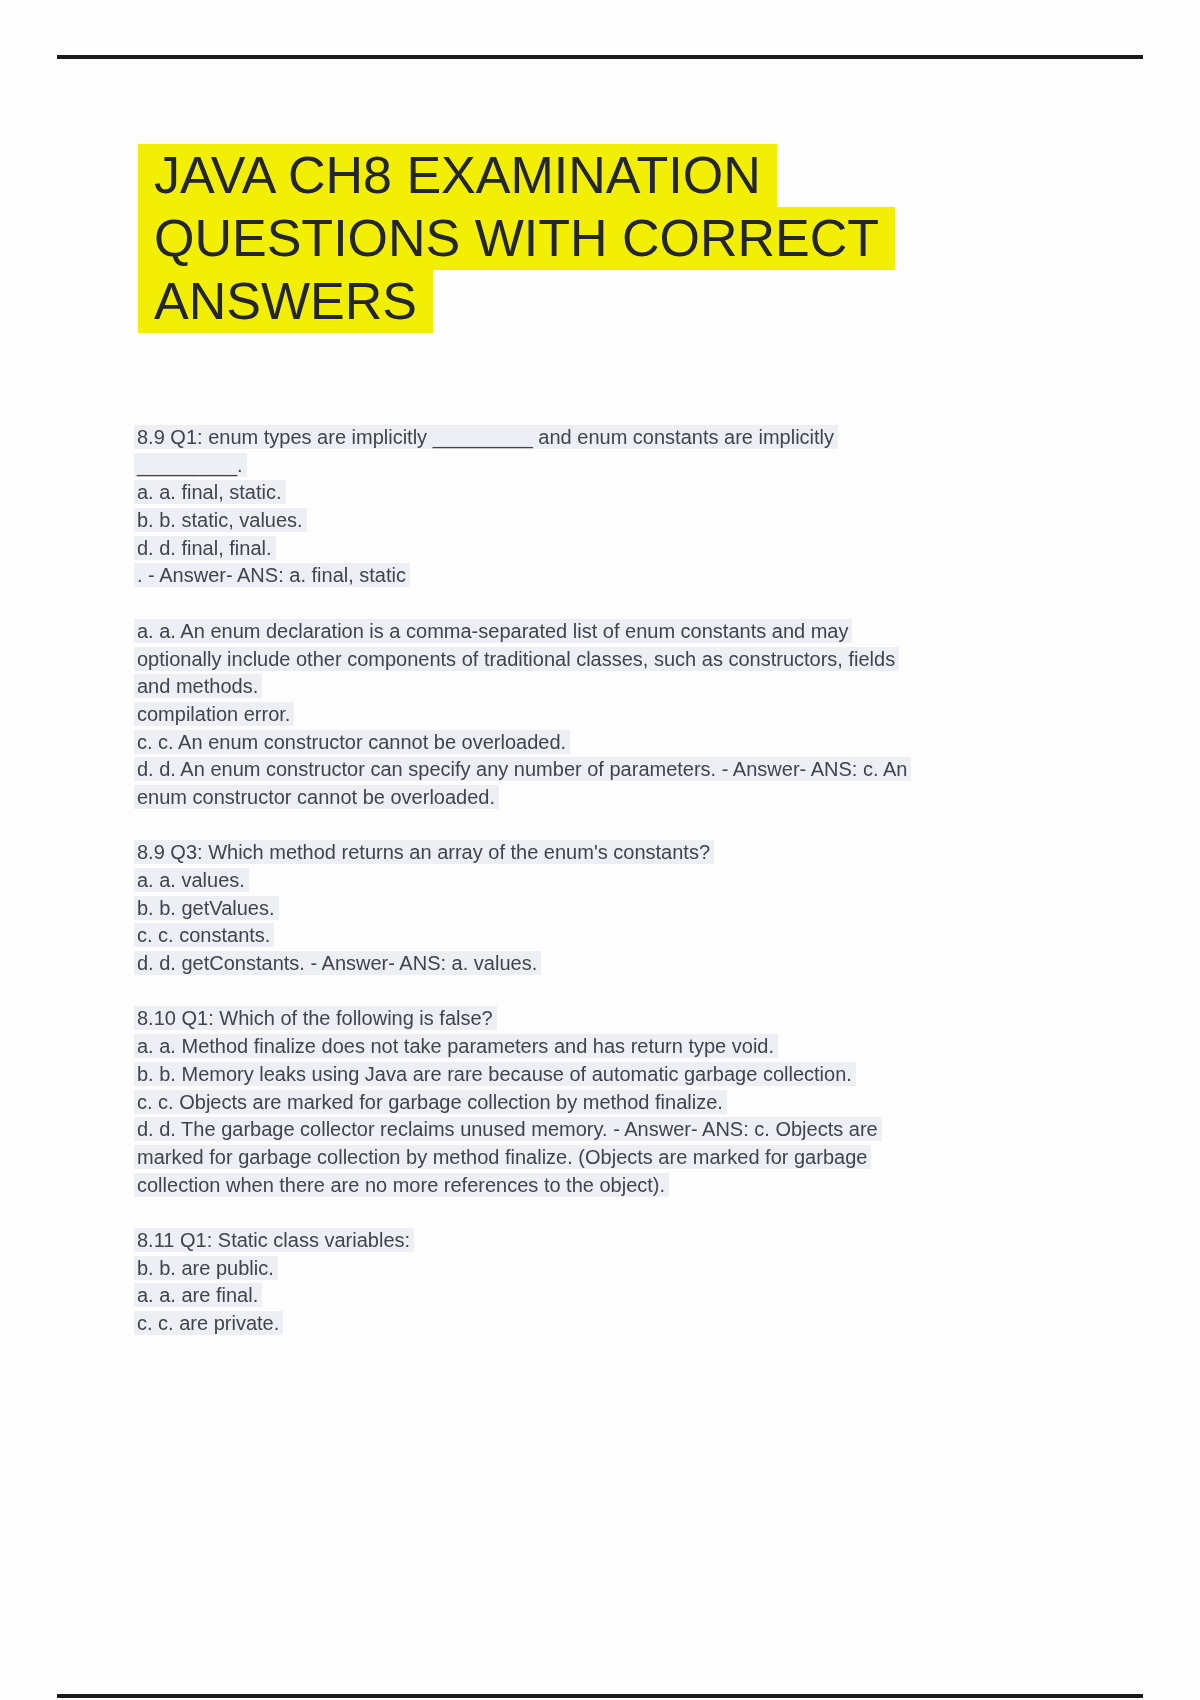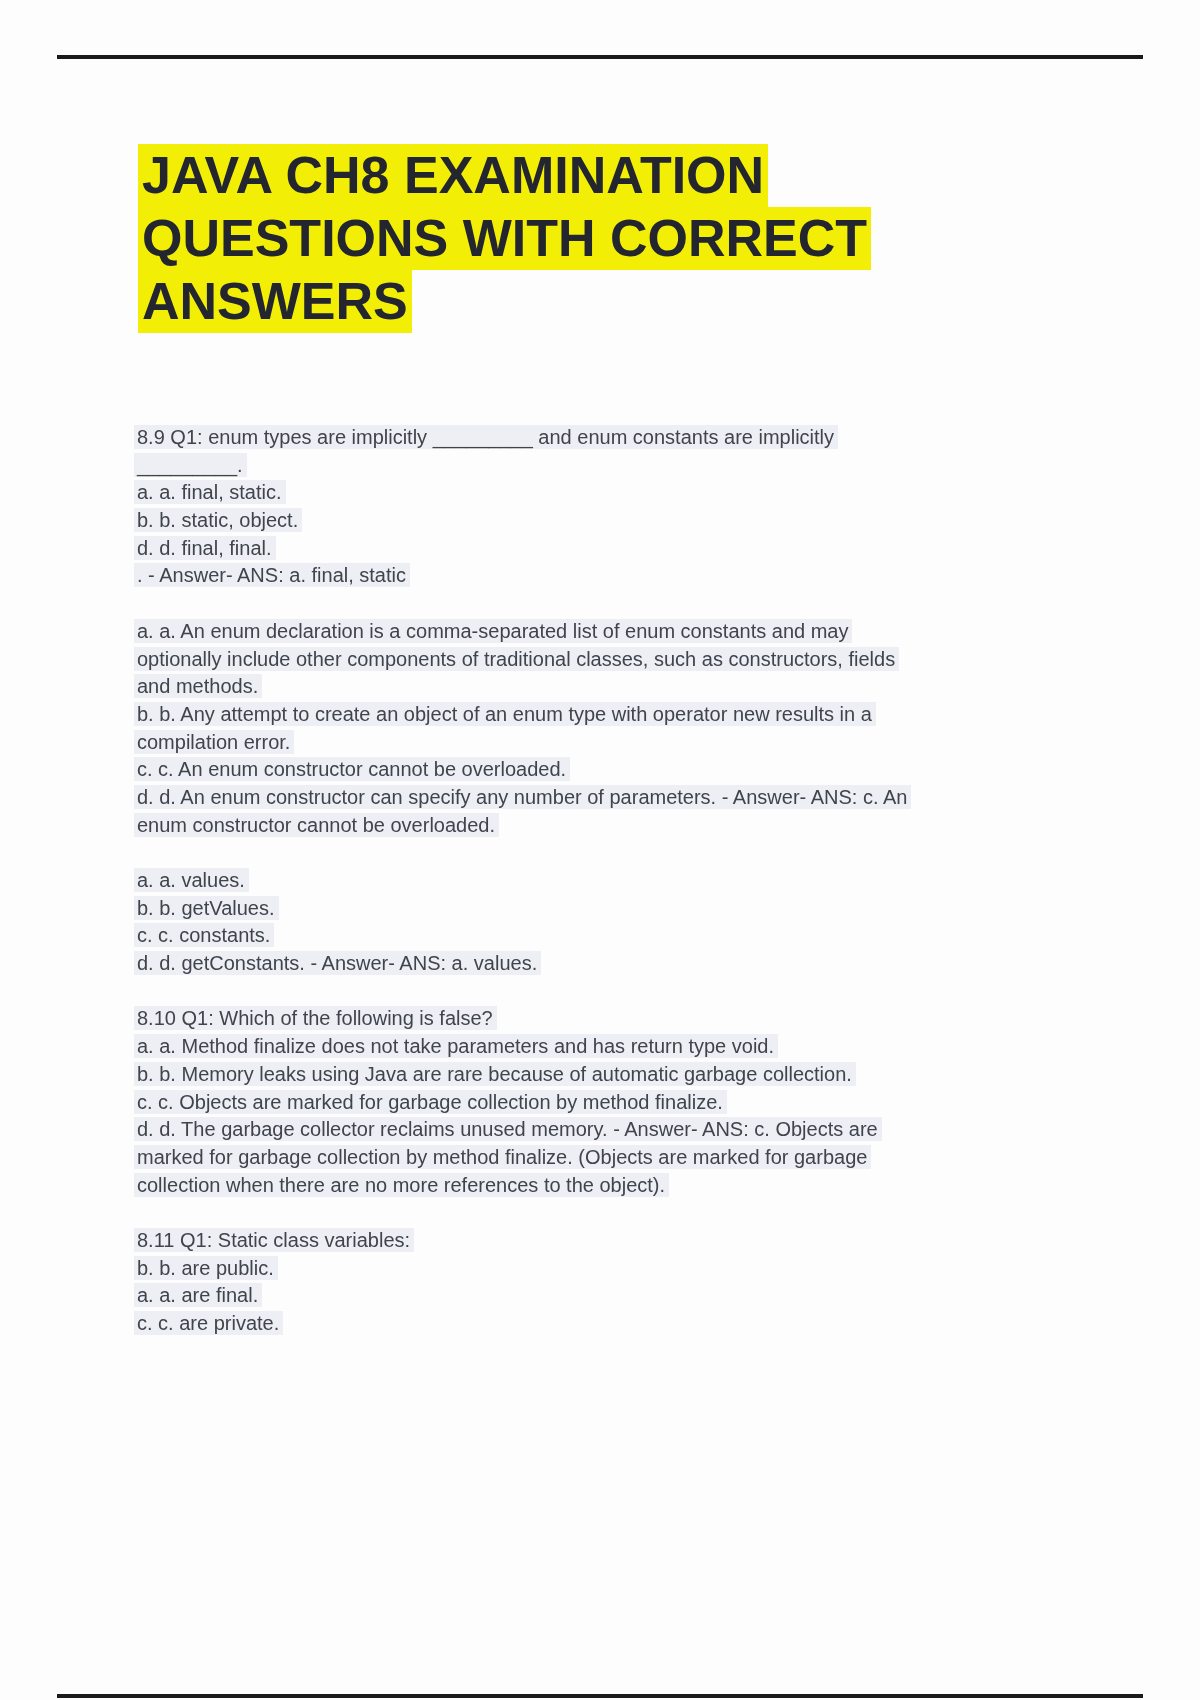--- a/index.html
+++ b/index.html
@@ -24,23 +24,23 @@
     position: absolute;
     left: 138px;
     top: 144px;
   }
   .title-line { height: 63px; }
   .title-hl {
     display: inline-block;
     background: var(--title-hl, #f3ee06);
     color: var(--title-color, #23252f);
     font-size: 52px;
-    font-weight: bold;
+    font-weight: normal;
     line-height: 63px;
-    padding: 0 4px;
+    padding: 0 16px;
     white-space: nowrap;
   }
   .body-text {
     position: absolute;
     left: 134px;
     top: 424px;
     width: 1010px;
     color: var(--body-color, #3f444d);
     font-size: 20px;
     line-height: 27.7px;
@@ -69,35 +69,35 @@
     <div class="title-line">
       <span class="title-hl">ANSWERS</span>
     </div>
   </div>
 
   <div class="body-text">
       <div class="block">
         <div class="line"><span class="hl">8.9 Q1: enum types are implicitly _________ and enum constants are implicitly</span></div>
         <div class="line"><span class="hl">_________.</span></div>
         <div class="line"><span class="hl">a. a. final, static.</span></div>
-        <div class="line"><span class="hl">b. b. static, object.</span></div>
+        <div class="line"><span class="hl">b. b. static, values.</span></div>
         <div class="line"><span class="hl">d. d. final, final.</span></div>
         <div class="line"><span class="hl">. - Answer- ANS: a. final, static</span></div>
       </div>
       <div class="block">
         <div class="line"><span class="hl">a. a. An enum declaration is a comma-separated list of enum constants and may</span></div>
         <div class="line"><span class="hl">optionally include other components of traditional classes, such as constructors, fields</span></div>
         <div class="line"><span class="hl">and methods.</span></div>
-        <div class="line"><span class="hl">b. b. Any attempt to create an object of an enum type with operator new results in a</span></div>
         <div class="line"><span class="hl">compilation error.</span></div>
         <div class="line"><span class="hl">c. c. An enum constructor cannot be overloaded.</span></div>
         <div class="line"><span class="hl">d. d. An enum constructor can specify any number of parameters. - Answer- ANS: c. An</span></div>
         <div class="line"><span class="hl">enum constructor cannot be overloaded.</span></div>
       </div>
       <div class="block">
+        <div class="line"><span class="hl">8.9 Q3: Which method returns an array of the enum's constants?</span></div>
         <div class="line"><span class="hl">a. a. values.</span></div>
         <div class="line"><span class="hl">b. b. getValues.</span></div>
         <div class="line"><span class="hl">c. c. constants.</span></div>
         <div class="line"><span class="hl">d. d. getConstants. - Answer- ANS: a. values.</span></div>
       </div>
       <div class="block">
         <div class="line"><span class="hl">8.10 Q1: Which of the following is false?</span></div>
         <div class="line"><span class="hl">a. a. Method finalize does not take parameters and has return type void.</span></div>
         <div class="line"><span class="hl">b. b. Memory leaks using Java are rare because of automatic garbage collection.</span></div>
         <div class="line"><span class="hl">c. c. Objects are marked for garbage collection by method finalize.</span></div>

